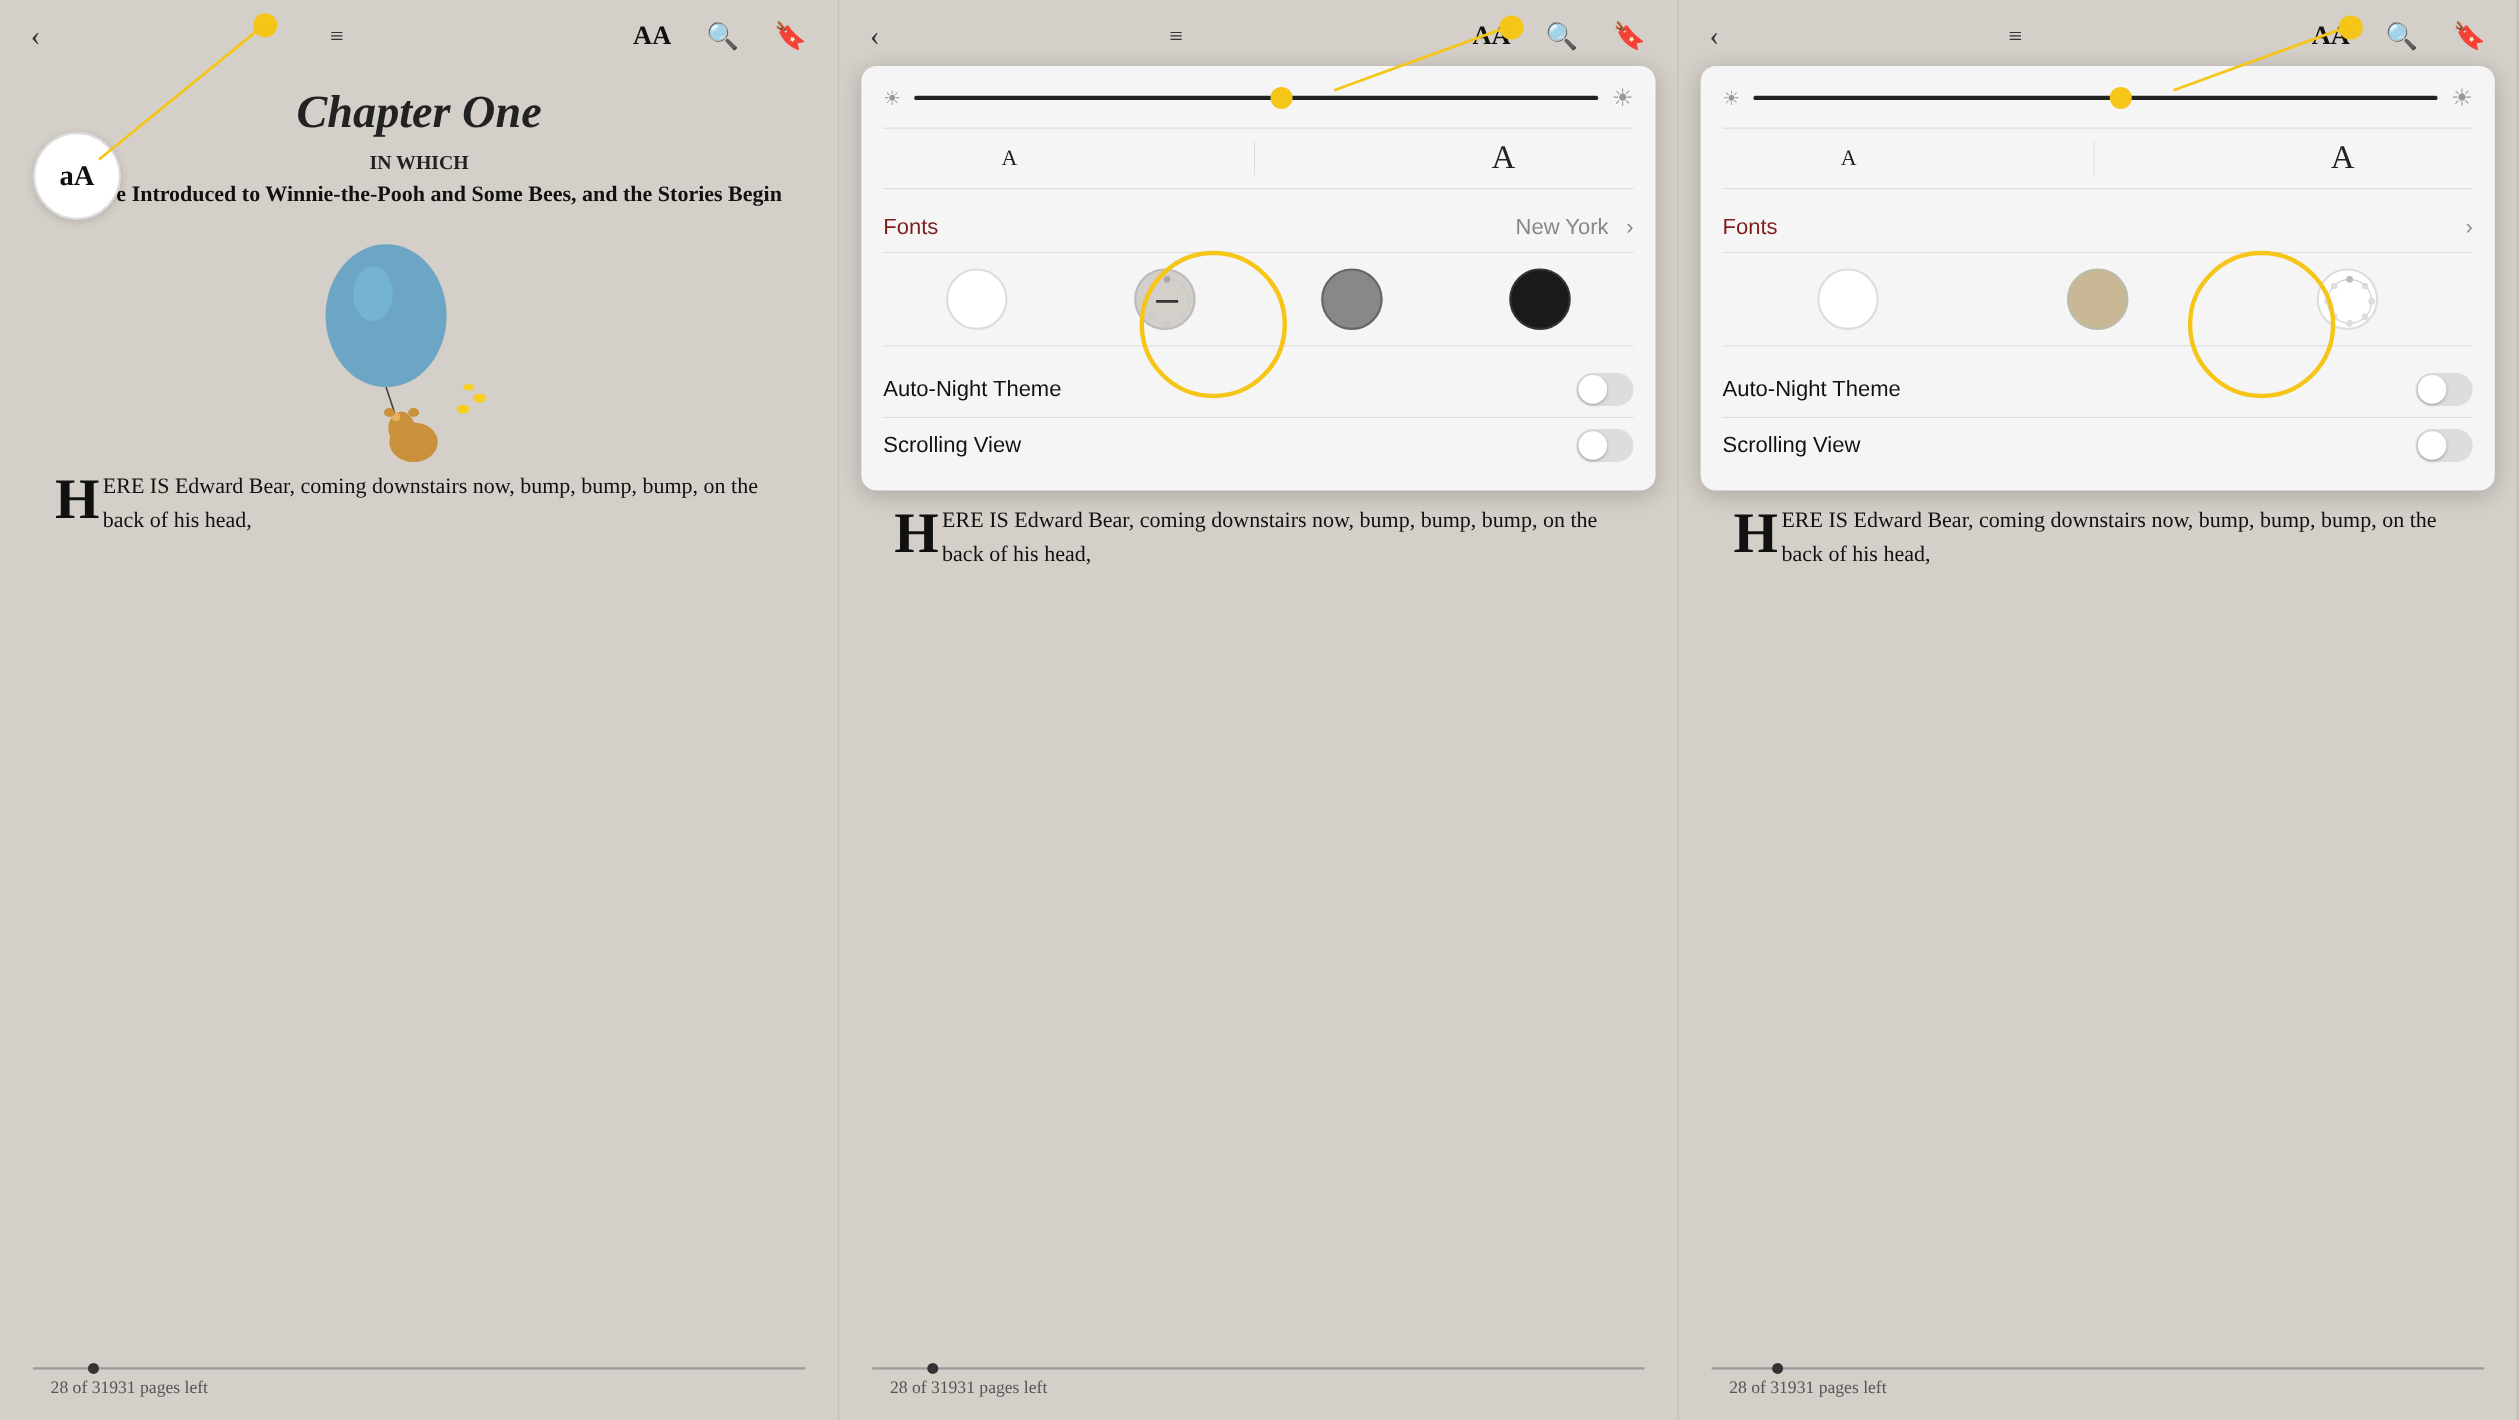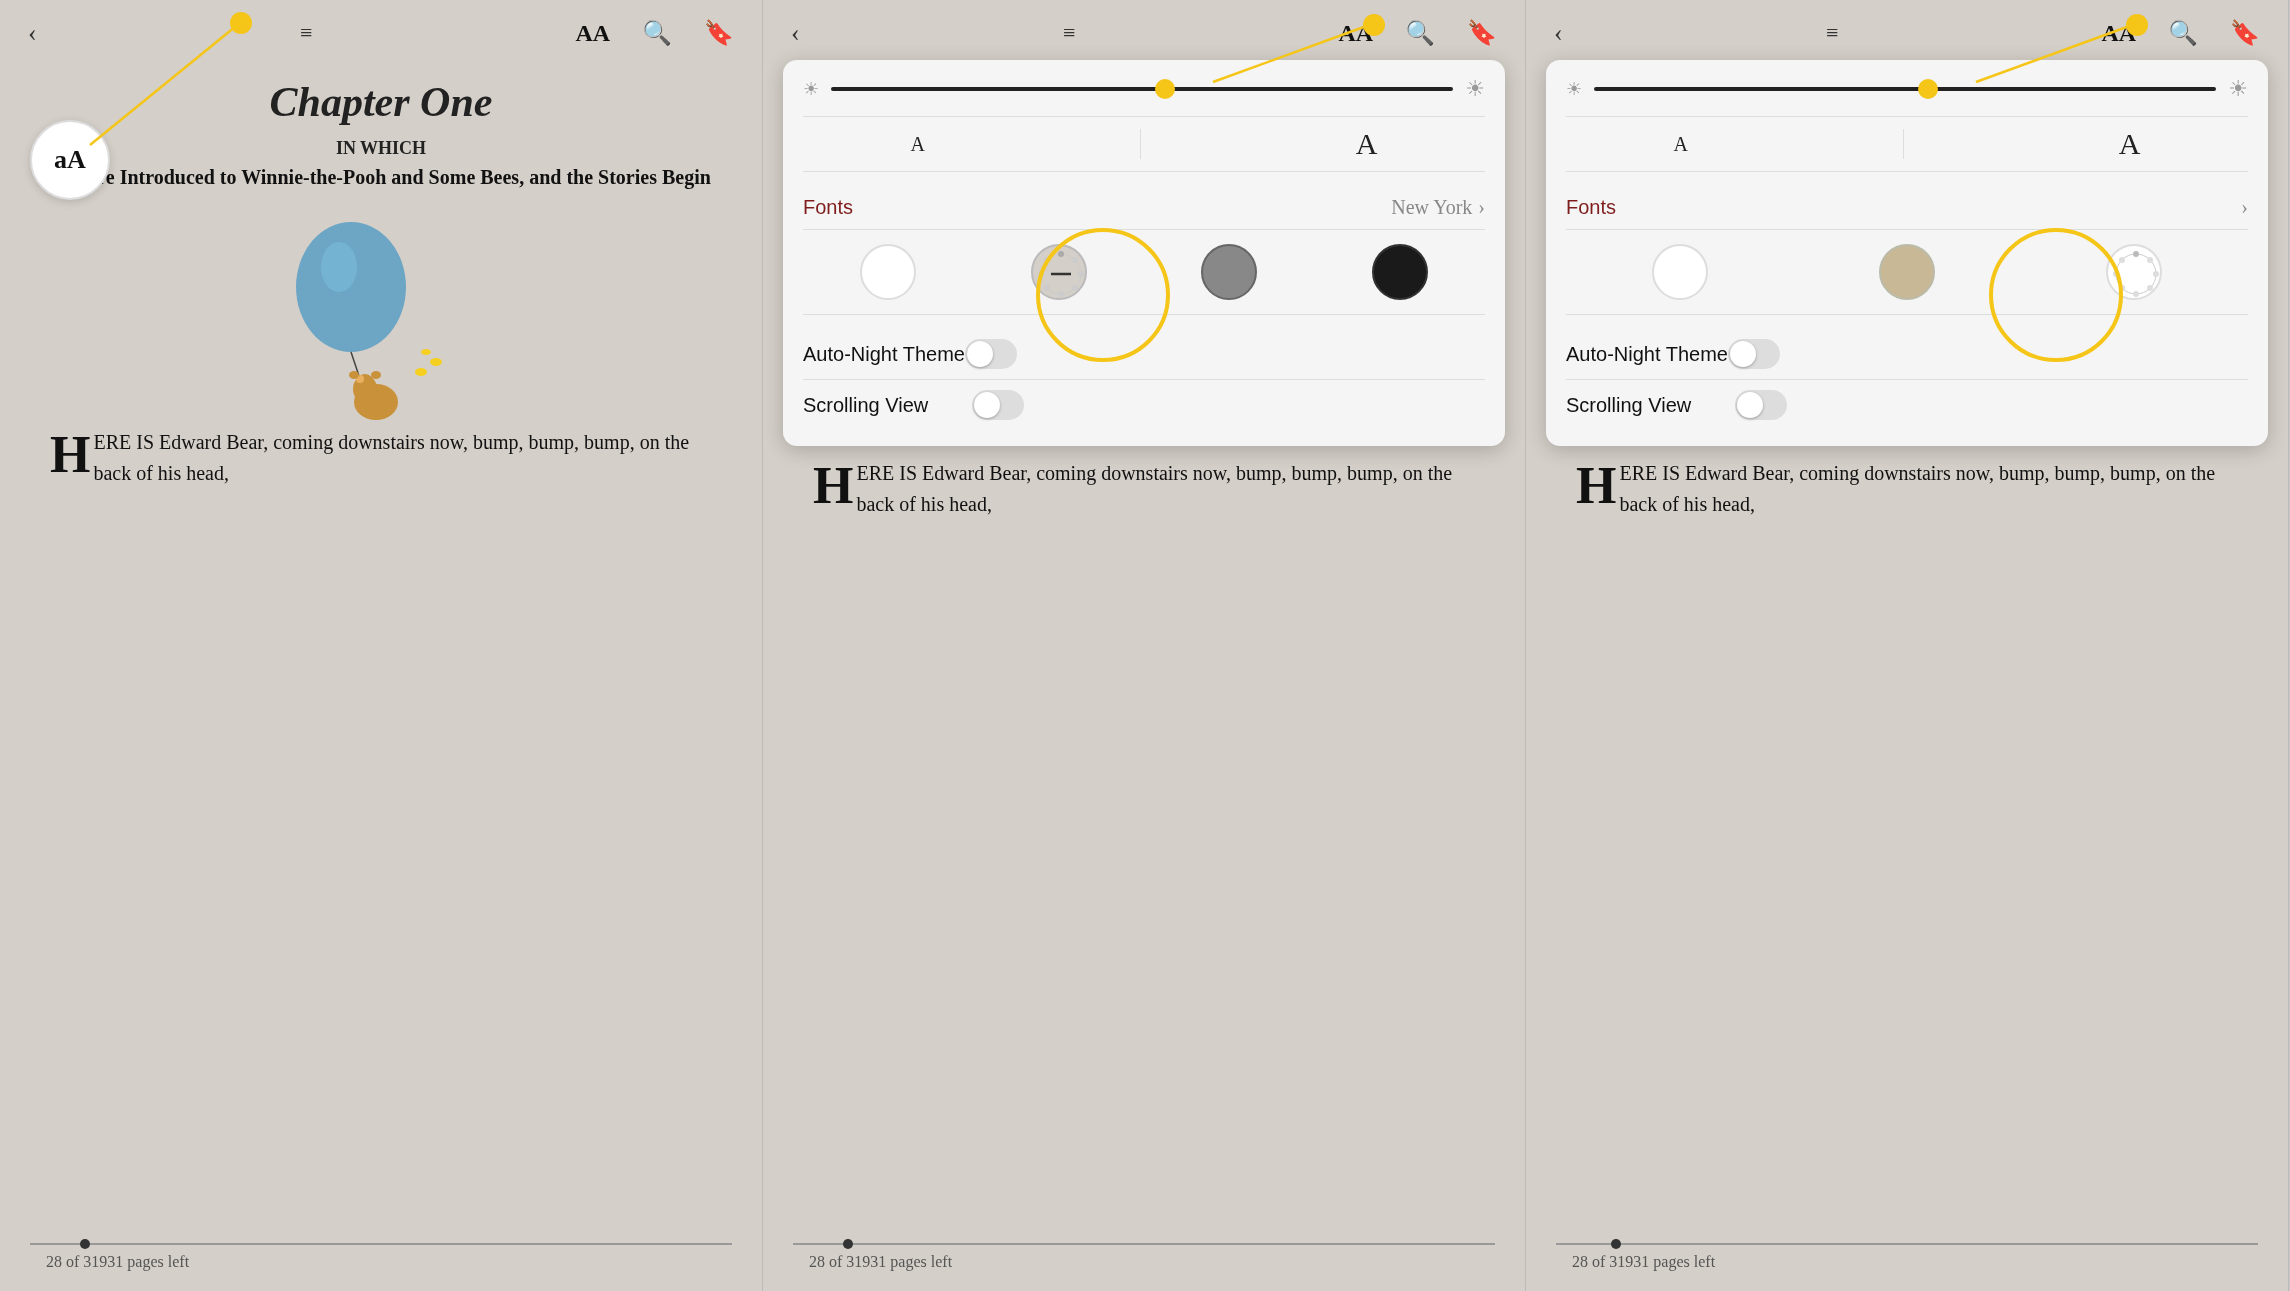--- a/index.html
+++ b/index.html
@@ -271,24 +271,24 @@
 
     .fonts-label {
       font-size: 20px;
       color: #7f1d1d;
       font-family: -apple-system, sans-serif;
     }
 
     .fonts-value {
       display: flex;
       align-items: flex-end;
-      gap: 6px;
+      gap: 16px;
       font-size: 20px;
       color: #888;
-      font-family: Liberation Serif, serif;
+      font-family: Liberation Sans, sans-serif;
     }
 
     
     .theme-row {
       display: flex;
       justify-content: space-around;
       align-items: center;
       margin-bottom: 14px;
       border-bottom: 1px solid #ddd;
       padding-bottom: 14px;
@@ -301,21 +301,21 @@
       border: 2px solid #ddd;
       cursor: pointer;
     }
 
     .theme-circle-white { background: #ffffff; }
 
     
     .toggle-row {
       display: flex;
       align-items: center;
-      justify-content: flex-start;
+      justify-content: space-between;
       padding: 10px 0;
       border-bottom: 1px solid #ddd;
     }
 
     .toggle-row:last-child {
       border-bottom: none;
       gap: 44px;
     }
 
     .toggle-label {

